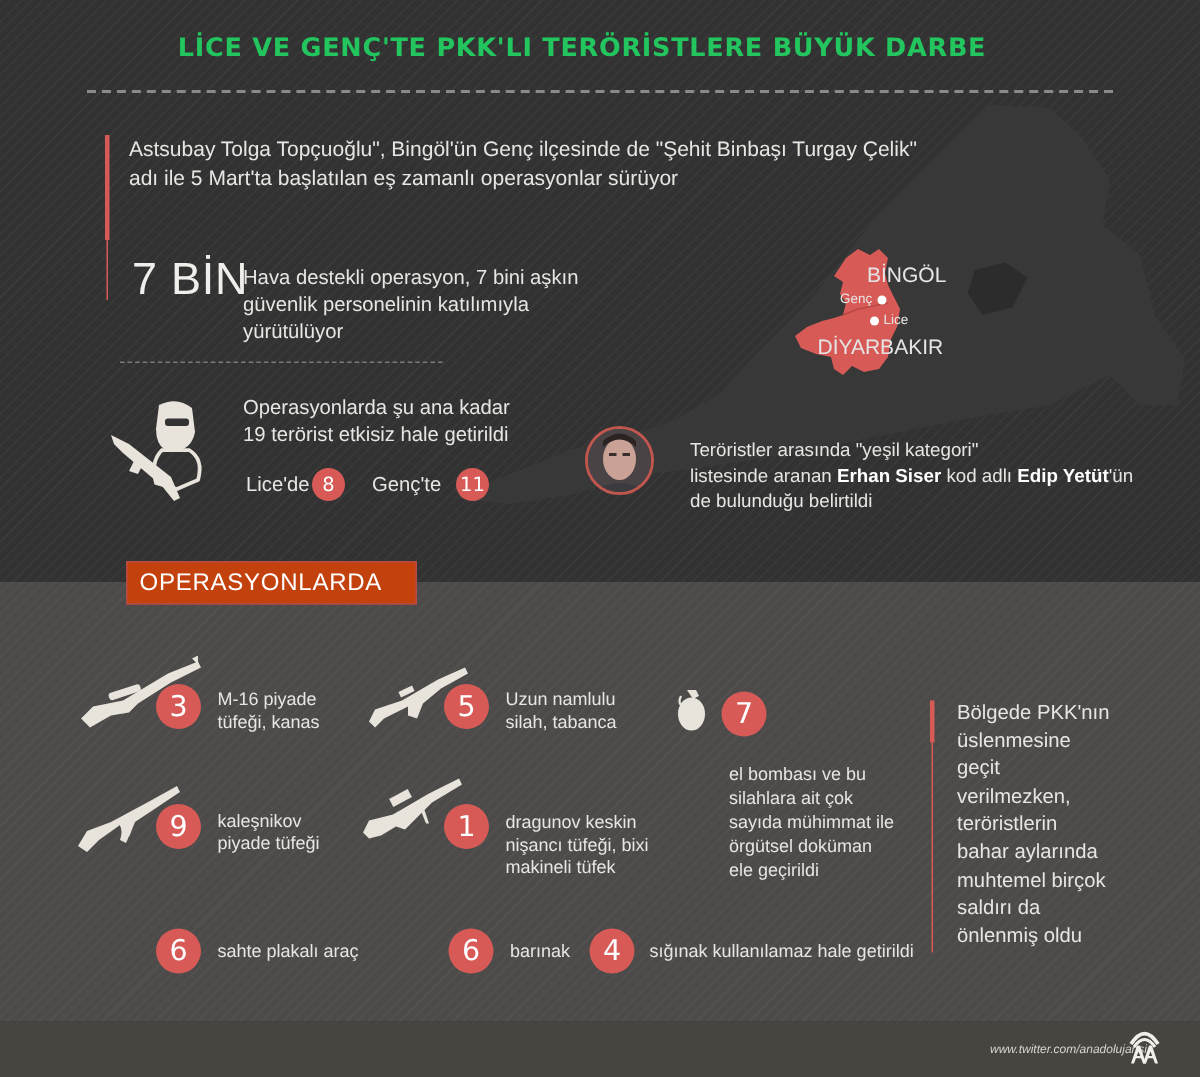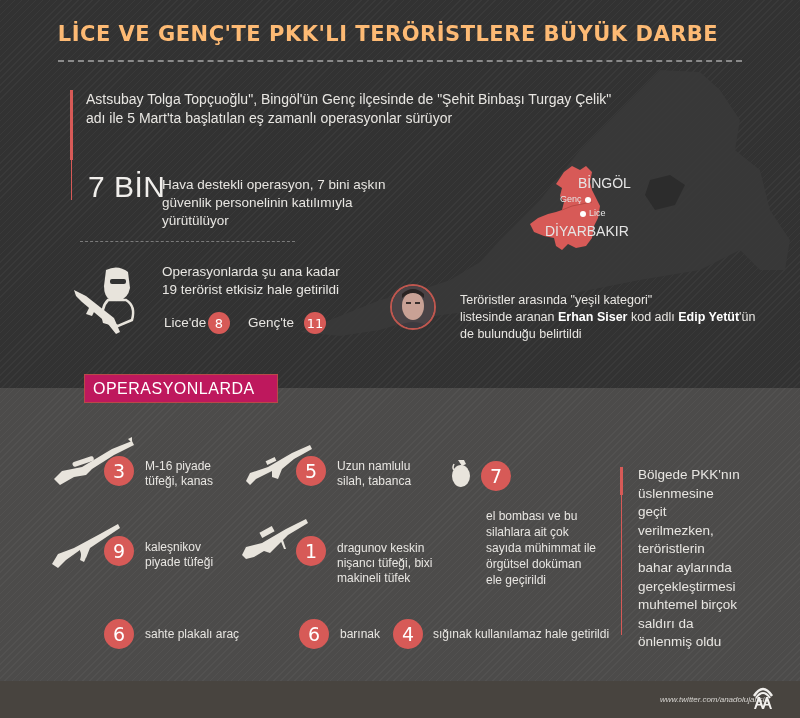--- a/index.html
+++ b/index.html
@@ -24,22 +24,22 @@
   #footer {
     position: absolute; left: 0; top: 681px; width: 800px; height: 37px;
     background: #48443f;
   }
   
   #region-map-bg {
     position: absolute; left: 0; top: 0;
   }
   #title {
     position: absolute; left: 0; top: 22px; width: 776px; text-align: center;
-    font-family: "DejaVu Sans", sans-serif; font-weight: bold; font-size: 21px;
-    letter-spacing: 0.5px; color: #fdba74;
+    font-family: "DejaVu Sans", sans-serif; font-weight: bold; font-size: 17px;
+    letter-spacing: 0.5px; color: #22c55e;
   }
   #title-divider {
     position: absolute; left: 58px; top: 60px; width: 684px; height: 0;
     border-top: 2px dashed #8a8a8a;
   }
   #intro-bar {
     position: absolute; left: 70px; top: 90px; width: 3px; height: 70px; background: #d75a57;
   }
   #intro-bar-thin {
     position: absolute; left: 71px; top: 160px; width: 1px; height: 40px; background: #d75a57;
@@ -95,21 +95,21 @@
     border: 2px solid #c0574f; overflow: hidden; background: #3a3a3a;
   }
   #identified-text {
     position: absolute; left: 460px; top: 292px; width: 300px;
     font-size: 12.5px; line-height: 17px; color: #e8e6e2;
   }
   #identified-text b { font-weight: bold; color: #ffffff; }
 
   #section-label {
     position: absolute; left: 84px; top: 374px; width: 194px; height: 29px;
-    background: #be185d; border: 1px solid #b84a48;
+    background: #c2410c; border: 1px solid #b84a48;
     color: #fff; font-size: 16px; letter-spacing: 0.5px;
     display: flex; align-items: center; padding-left: 8px;
   }
 
   .weapon { position: absolute; }
   .item-text { position: absolute; font-size: 12px; line-height: 15px; color: #e8e6e2; }
 
   #callout-bar { position: absolute; left: 620px; top: 467px; width: 3px; height: 28px; background: #d75a57; }
   #callout-bar-thin { position: absolute; left: 621px; top: 495px; width: 1px; height: 140px; background: #d75a57; }
   #callout-text {
@@ -264,21 +264,20 @@
 
 <div id="callout-bar"></div>
 <div id="callout-bar-thin"></div>
 <div id="callout-text">
   <div>Bölgede PKK'nın</div>
   <div>üslenmesine</div>
   <div>geçit</div>
   <div>verilmezken,</div>
   <div>teröristlerin</div>
   <div>bahar aylarında</div>
-  <div>gerçekleştirmesi</div>
   <div>muhtemel birçok</div>
   <div>saldırı da</div>
   <div>önlenmiş oldu</div>
 </div>
 
 <div id="footer-date">09.03.2017</div>
 <div id="footer-link">www.twitter.com/anadolujansi</div>
 <svg id="aa-logo" width="22" height="26" viewBox="0 0 22 26">
   <path d="M2 12 Q11 -2 20 12" stroke="#f1efec" stroke-width="2.5" fill="none"></path>
   <path d="M4 14 Q11 4 18 14" stroke="#f1efec" stroke-width="2" fill="none"></path>

